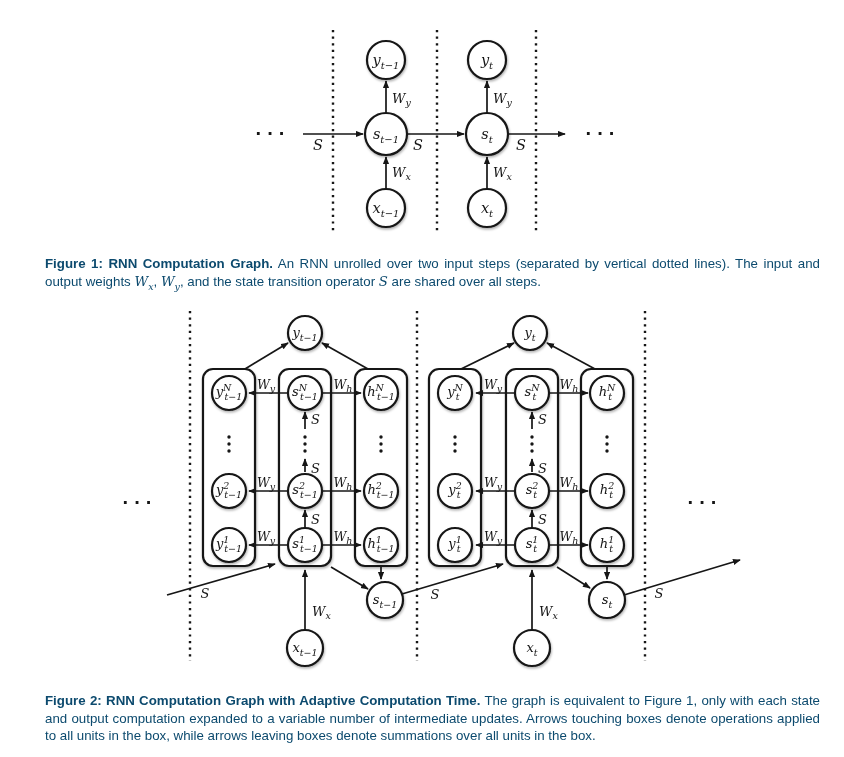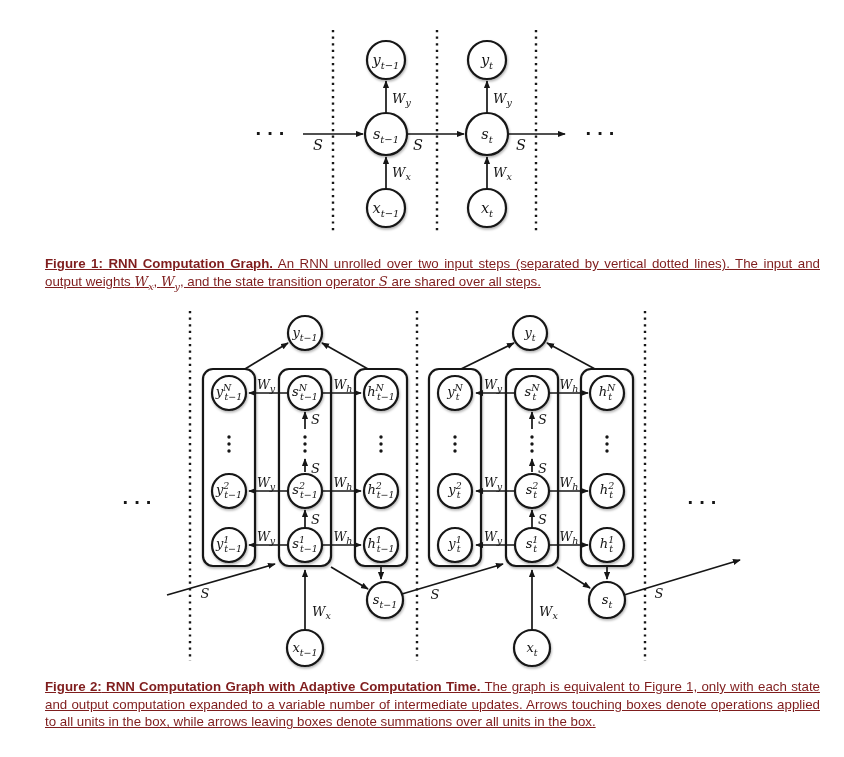--- a/index.html
+++ b/index.html
@@ -10,28 +10,28 @@
   .ts10{font-size:10px}
   .t13{font-size:13px}
   .ts9{font-size:9.5px}
   .t12{font-size:12.5px}
   .ell{font-family:"DejaVu Sans",sans-serif;font-style:normal;font-weight:700;font-size:16px;fill:#161616;}
   .dot{stroke:#161616;stroke-width:2.4;stroke-dasharray:2.2 4.4;fill:none;}
   .ln{stroke:#161616;stroke-width:1.7;fill:none;}
   .nd{fill:#ffffff;stroke:#161616;stroke-width:2.2;}
   .bx{fill:#ffffff;stroke:#161616;stroke-width:2.2;}
   .vd{fill:#161616;}
-  .caption{font-family:"Liberation Sans","DejaVu Sans",sans-serif;font-size:13.3px;line-height:1.33;color:#7f1d1d;text-align:justify;margin:0 24px 0 45px;text-decoration:underline;}
+  .caption{font-family:"Liberation Sans","DejaVu Sans",sans-serif;font-size:13.3px;line-height:1.33;color:#0c4a6e;text-align:justify;margin:0 24px 0 45px;}
   .caption b{font-weight:700;}
   .caption .mi{font-family:"DejaVu Serif",serif;font-style:italic;}
   .caption sub{font-family:"DejaVu Serif",serif;font-style:italic;font-size:9.5px;}
   #fig1svg{margin-top:0;}
   #fig2svg{margin-top:10px;}
   #cap1{margin-top:7px;}
-  #cap2{}
+  #cap2{margin-top:14px;}
 </style>
 </head>
 <body>
 
 <svg id="fig1svg" width="844" height="248" viewBox="0 0 844 248">
   <defs>
     <marker id="arr1" viewBox="0 0 10 8" refX="8" refY="3.5" markerWidth="9" markerHeight="7" orient="auto" markerUnits="userSpaceOnUse">
       <path d="M0,0 L9,3.5 L0,7 Z" fill="#161616"></path>
     </marker>
     <filter id="sh1" x="-40%" y="-40%" width="180%" height="180%">

